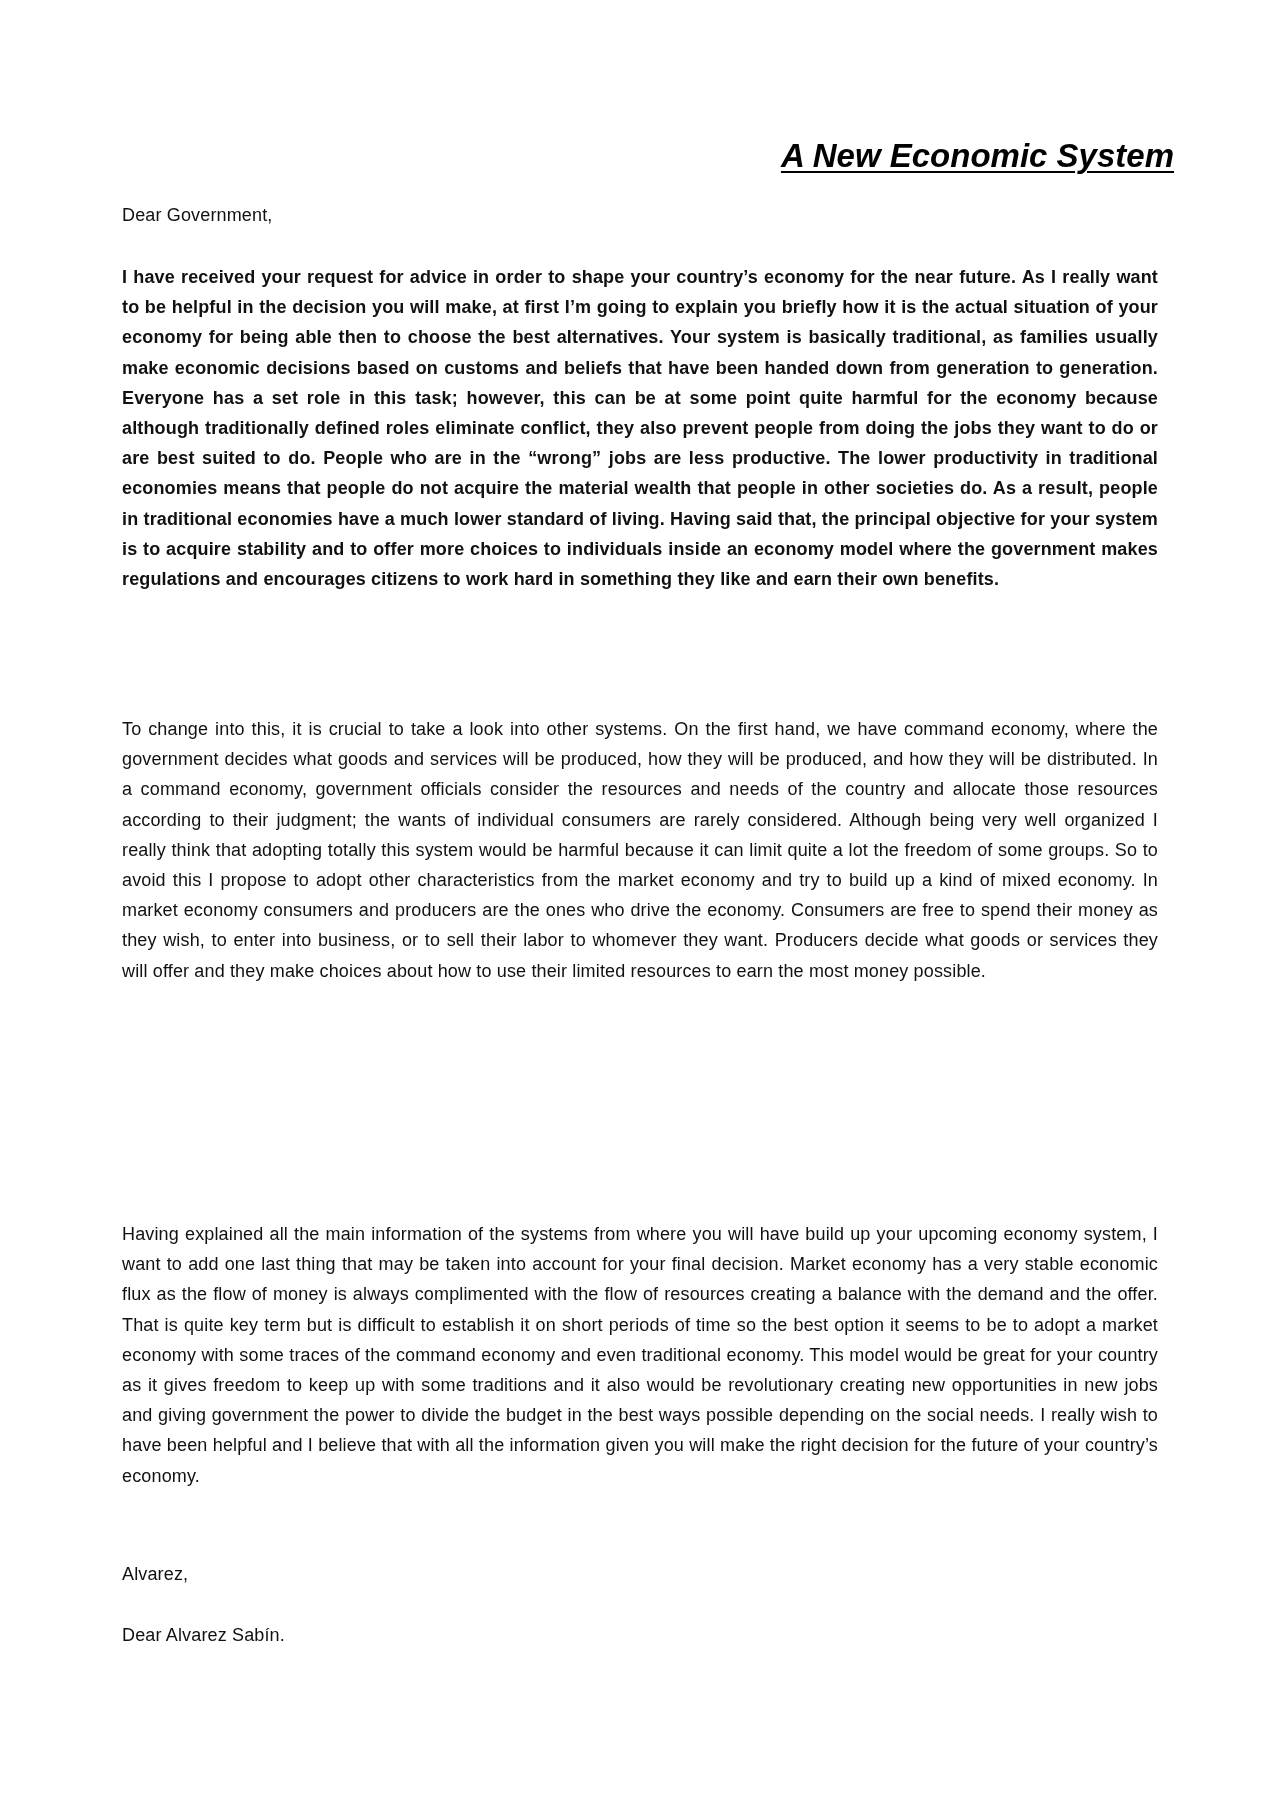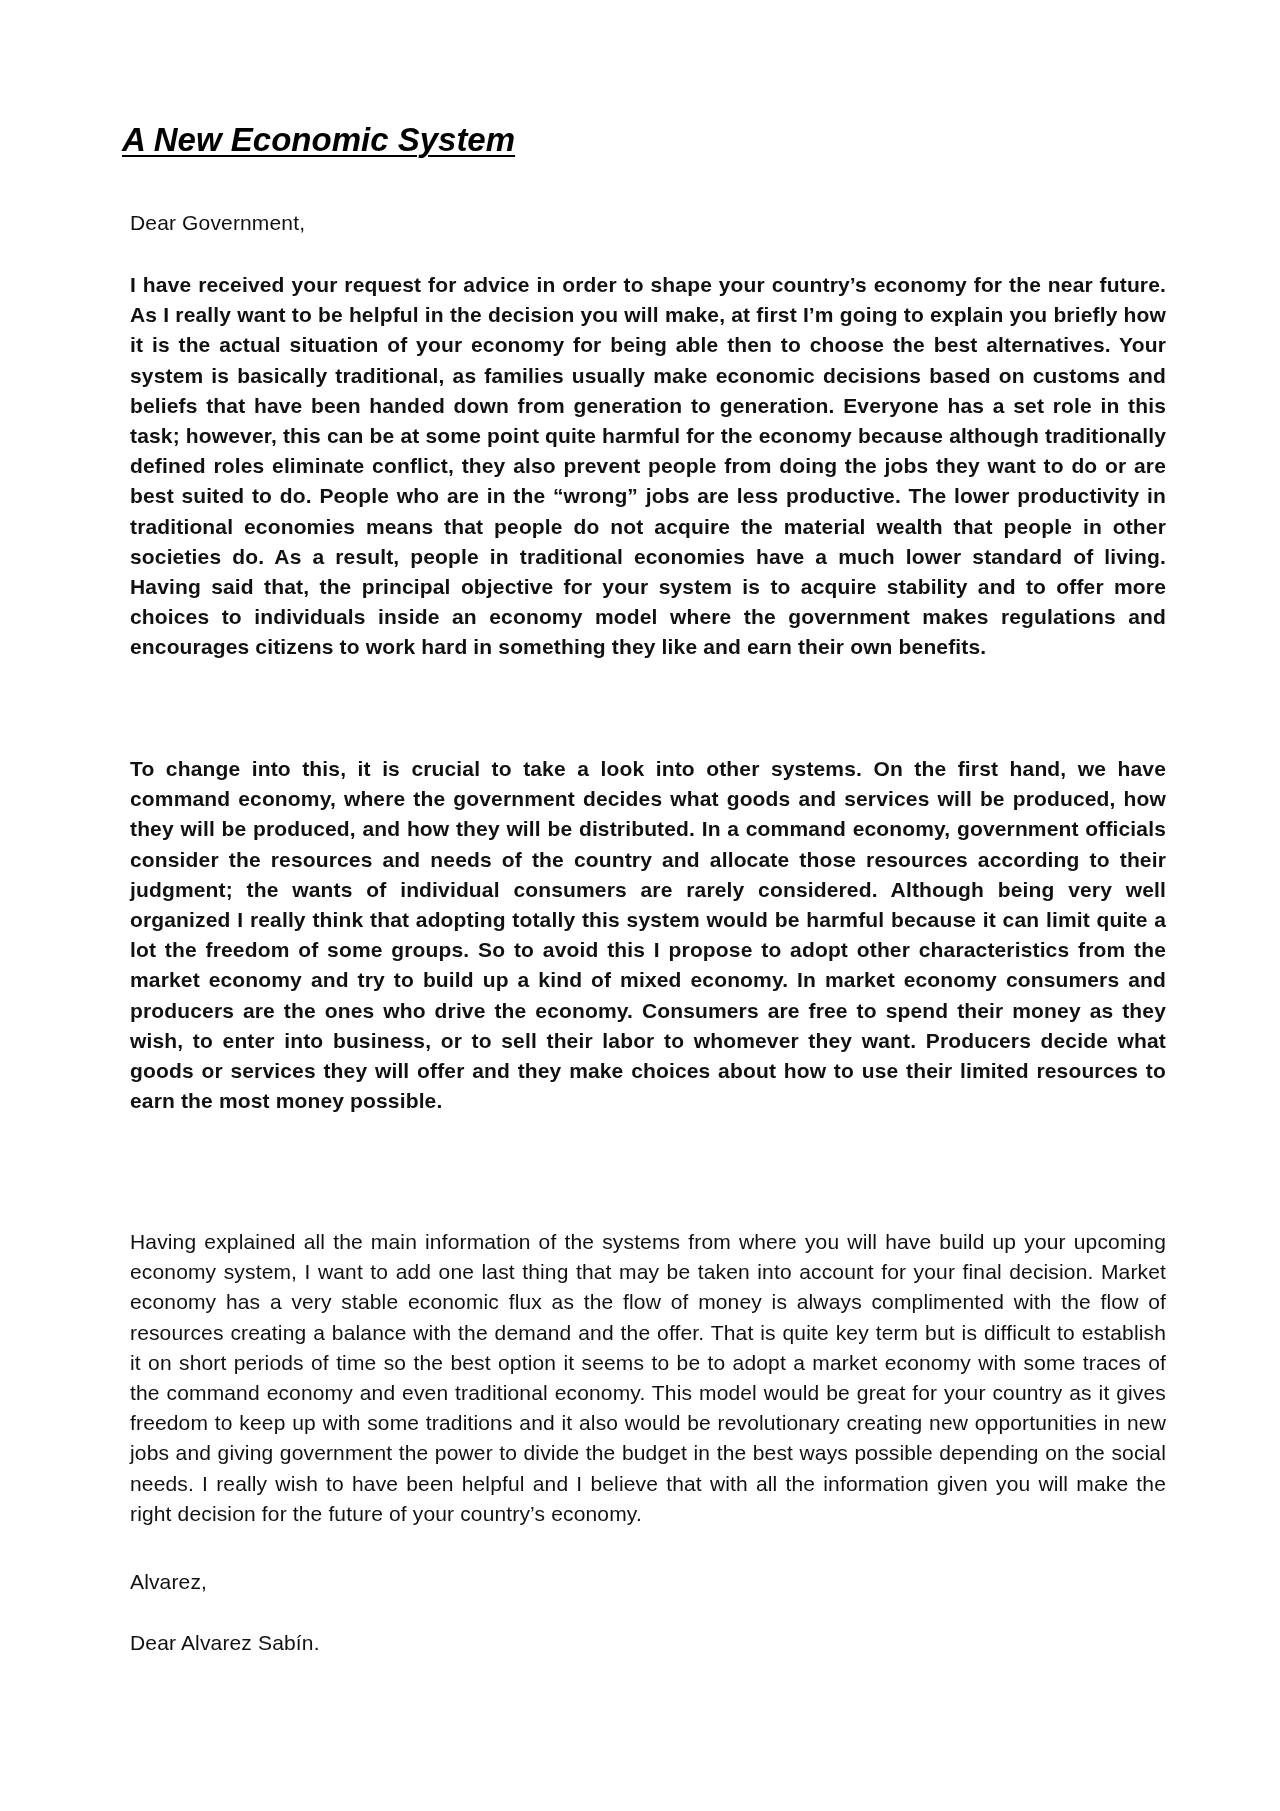--- a/index.html
+++ b/index.html
@@ -19,58 +19,57 @@
       position: absolute;
       left: 122px;
       top: 0;
       width: 1036px;
     }
     .title {
       position: absolute;
       top: 120px;
       left: 0;
       width: 1036px;
-      text-align: left;
+      text-align: right;
       font-size: 33px;
       font-weight: bold;
       font-style: italic;
       text-decoration: underline;
       text-decoration-thickness: 2px;
       text-underline-offset: 4px;
       letter-spacing: 0px;
       line-height: 40px;
-      margin: 0;
+      margin: 16px;
       color: #000000;
     }
     .text {
-      font-size: 21px;
+      font-size: 18px;
       line-height: 30.2px;
-      margin: 8px;
+      margin: 0;
       text-align: justify;
       letter-spacing: 0.15px;
     }
     .salutation {
       position: absolute;
       top: 200px;
       left: 0;
       width: 1036px;
     }
     .p1 {
       position: absolute;
       top: 262px;
       left: 0;
       width: 1036px;
       font-weight: bold;
     }
     .p2 {
       position: absolute;
-      top: 746px;
+      top: 714px;
       left: 0;
       width: 1036px;
-      font-weight: bold;
     }
     .p3 {
       position: absolute;
       top: 1219px;
       left: 0;
       width: 1036px;
     }
     .closing {
       position: absolute;
       top: 1559px;

